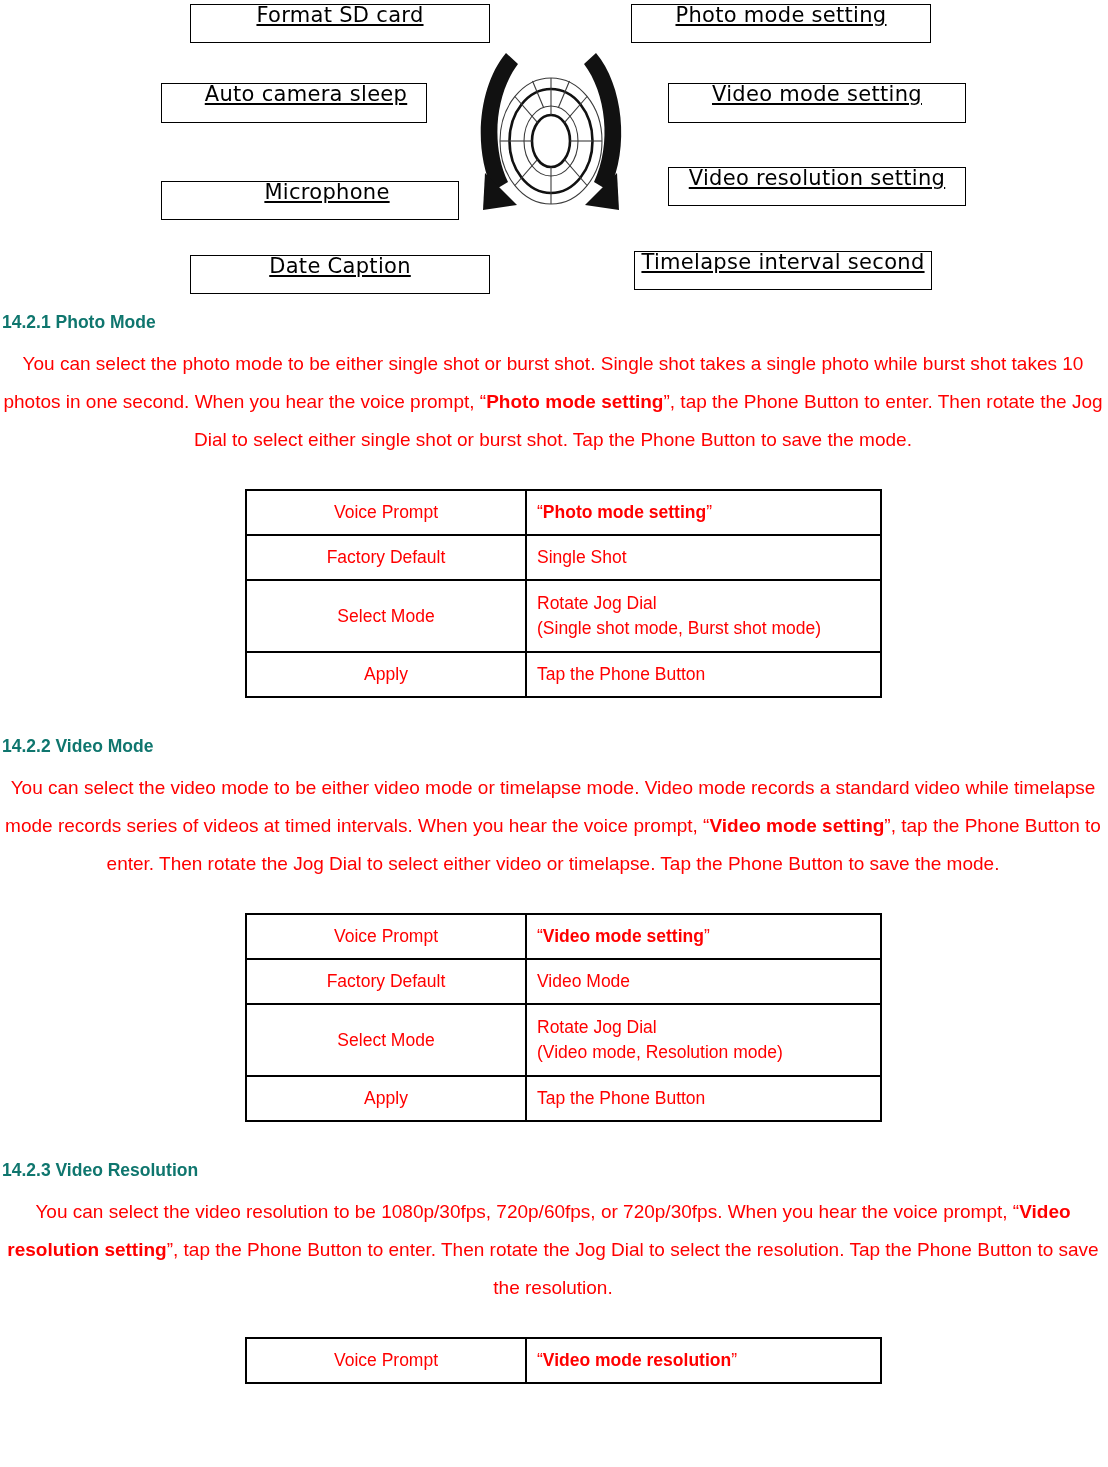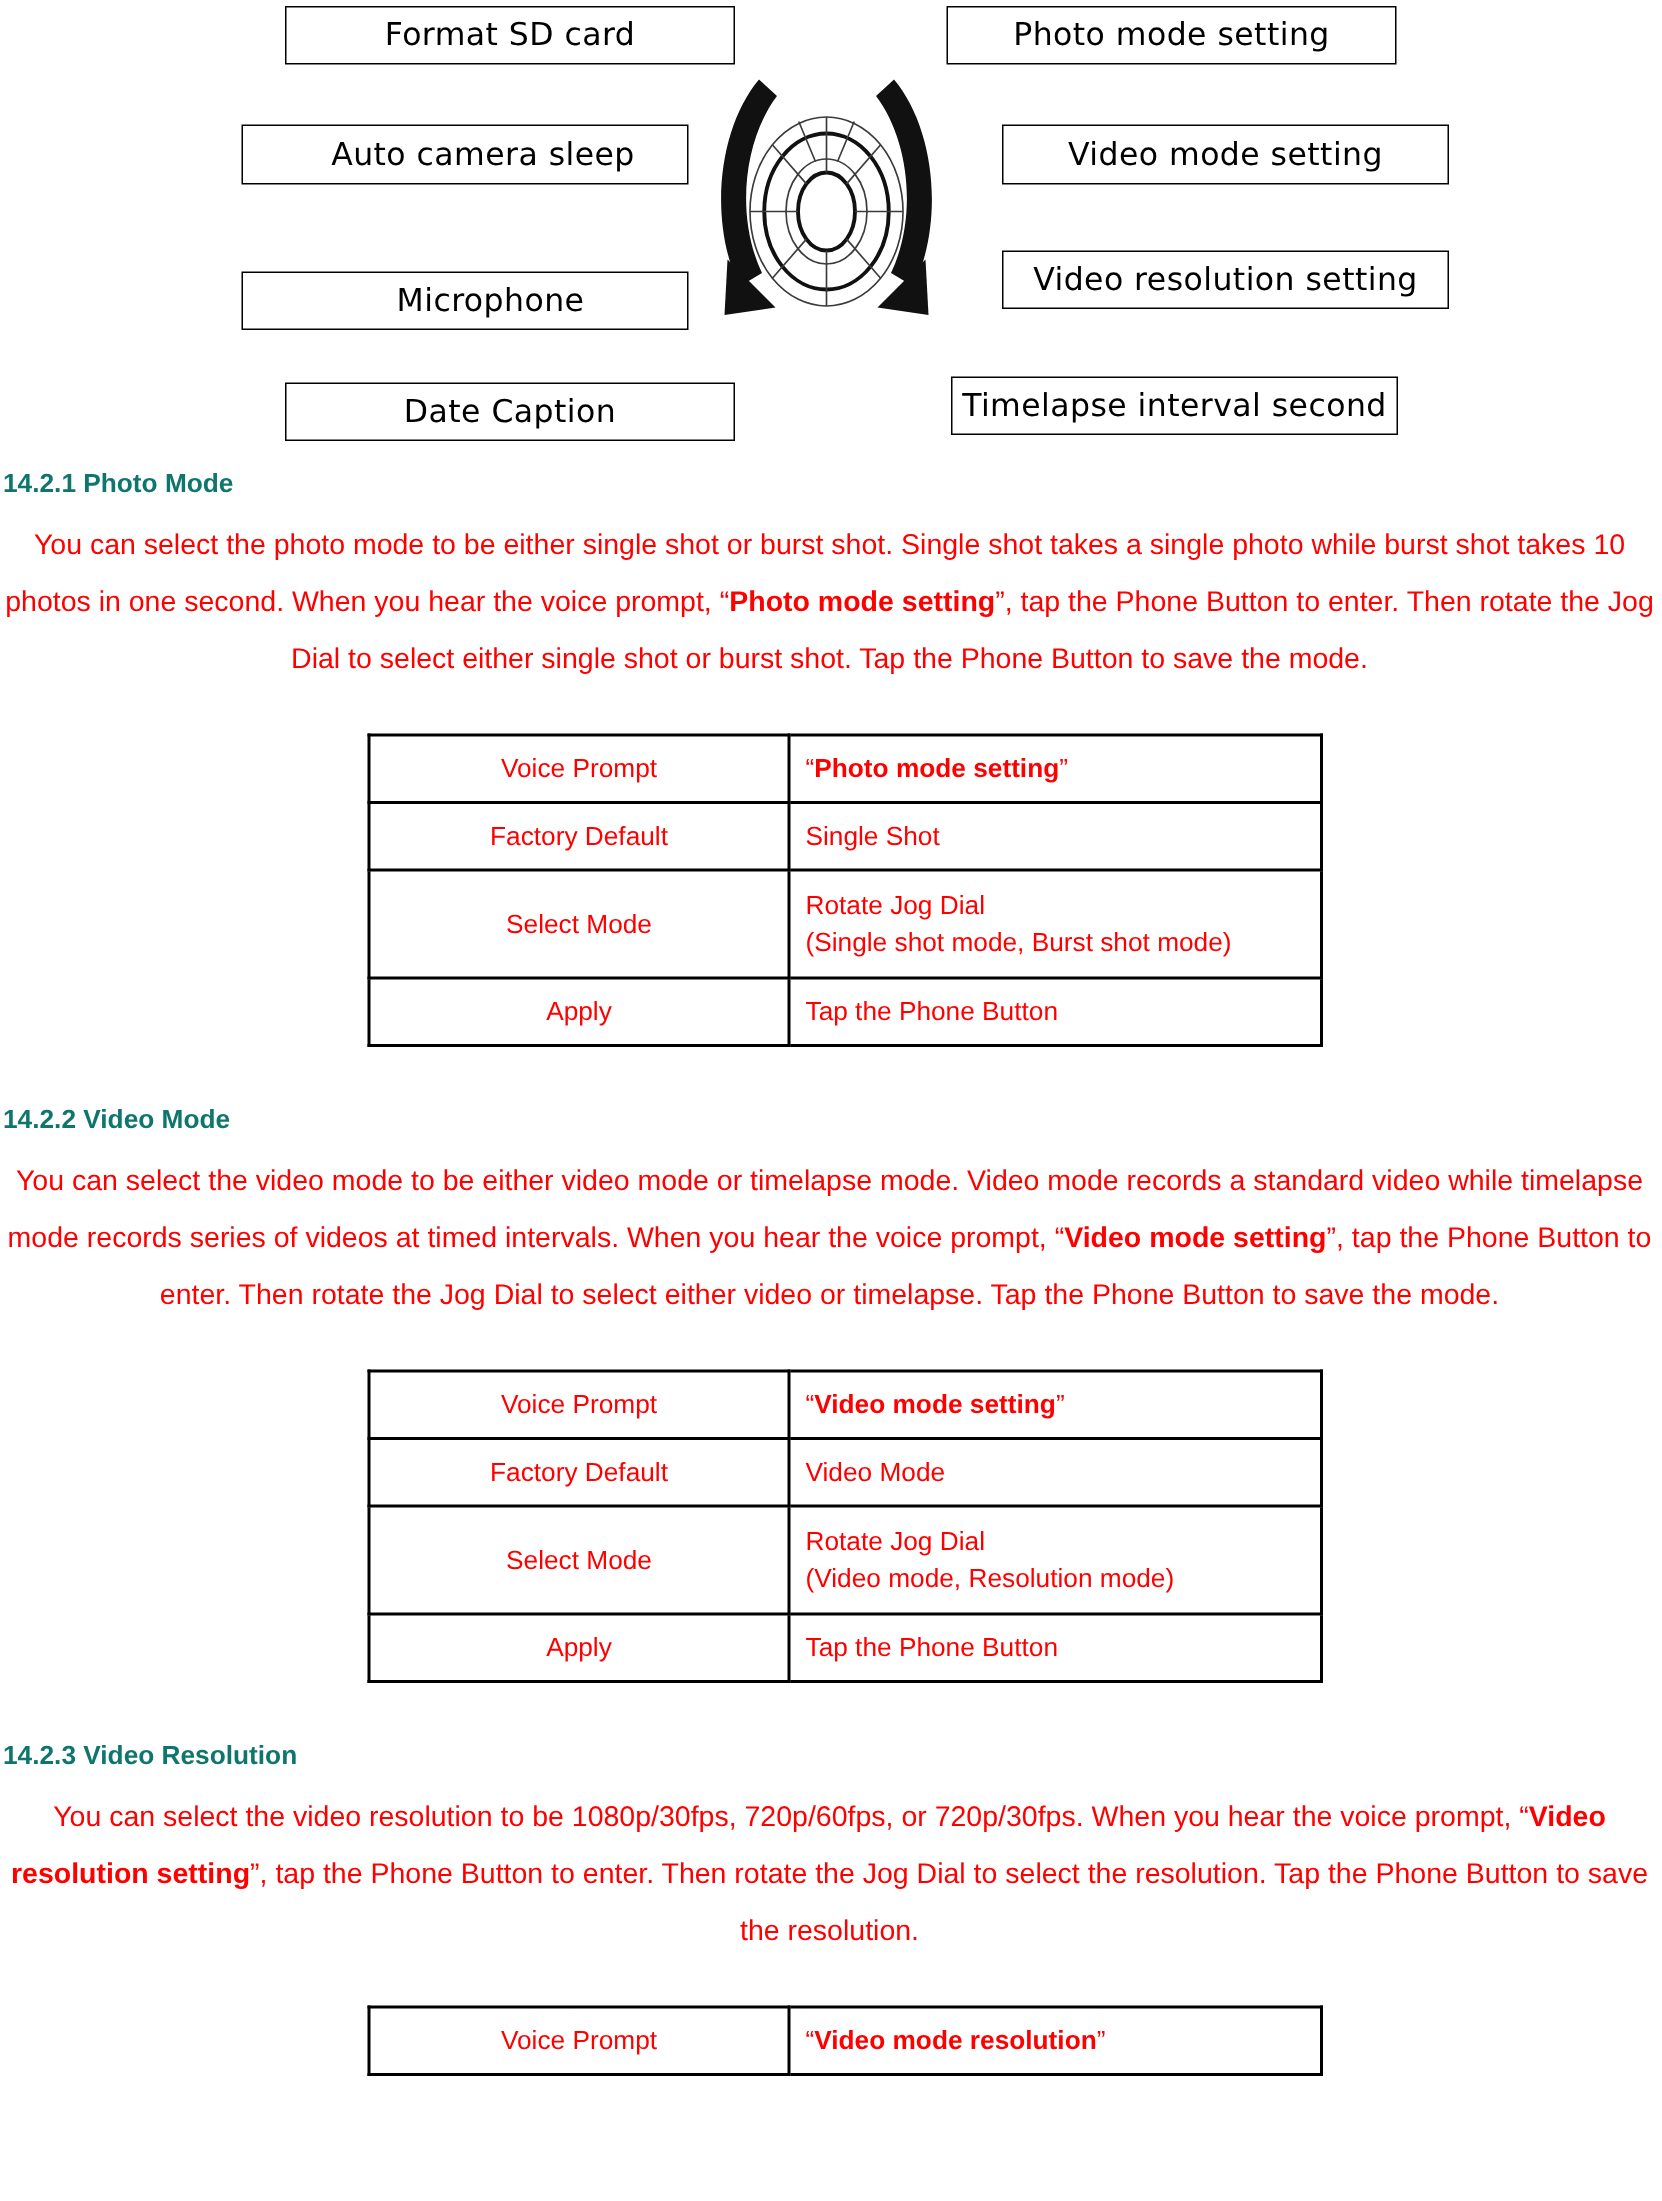--- a/index.html
+++ b/index.html
@@ -25,27 +25,28 @@
   .dbox {
     position: absolute;
     box-sizing: border-box;
     border: 1.5px solid #000000;
     background: #ffffff;
     color: #000000;
     font-family: "DejaVu Sans", sans-serif;
     font-size: 21px;
     line-height: 1;
     display: flex;
-    align-items: center;
+    align-items: flex-start;
     justify-content: center;
     letter-spacing: 0.3px;
     white-space: nowrap;
+    text-decoration: underline;
   }
   .dbox-l1 { left: 190px; top: 4px;   width: 300px; height: 39px; }
-  .dbox-l2 { left: 161px; top: 83px;  width: 298px; height: 40px; padding-left: 24px; }
+  .dbox-l2 { left: 161px; top: 83px;  width: 266px; height: 40px; padding-left: 24px; }
   .dbox-l3 { left: 161px; top: 181px; width: 298px; height: 39px; padding-left: 34px; }
   .dbox-l4 { left: 190px; top: 255px; width: 300px; height: 39px; }
 
   .dbox-r1 { left: 631px; top: 4px;   width: 300px; height: 39px; }
   .dbox-r2 { left: 668px; top: 83px;  width: 298px; height: 40px; }
   .dbox-r3 { left: 668px; top: 167px; width: 298px; height: 39px; }
   .dbox-r4 { left: 634px; top: 251px; width: 298px; height: 39px; }
 
   .jogdial {
     position: absolute;

